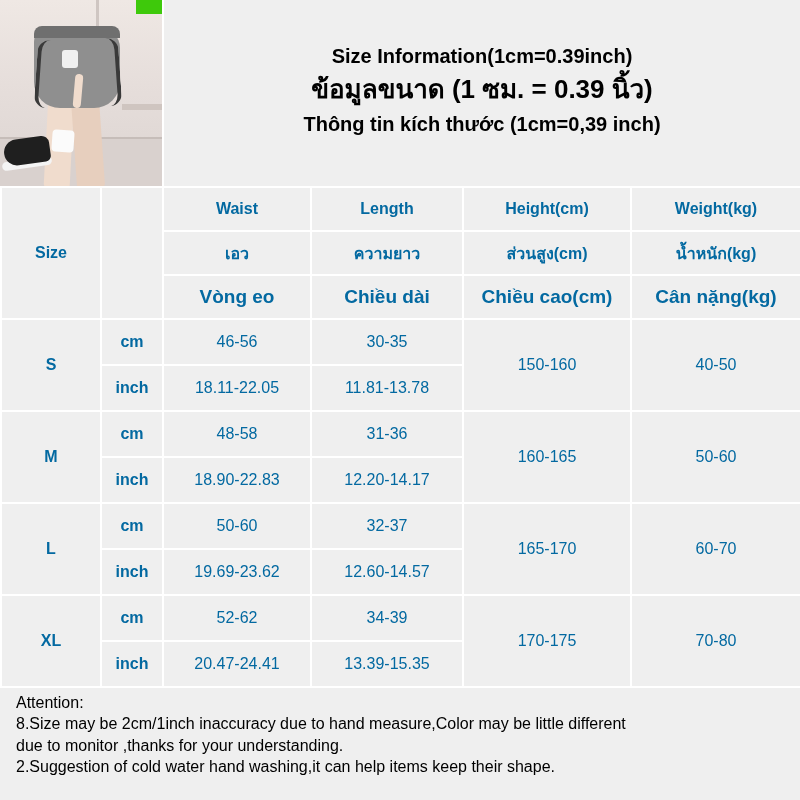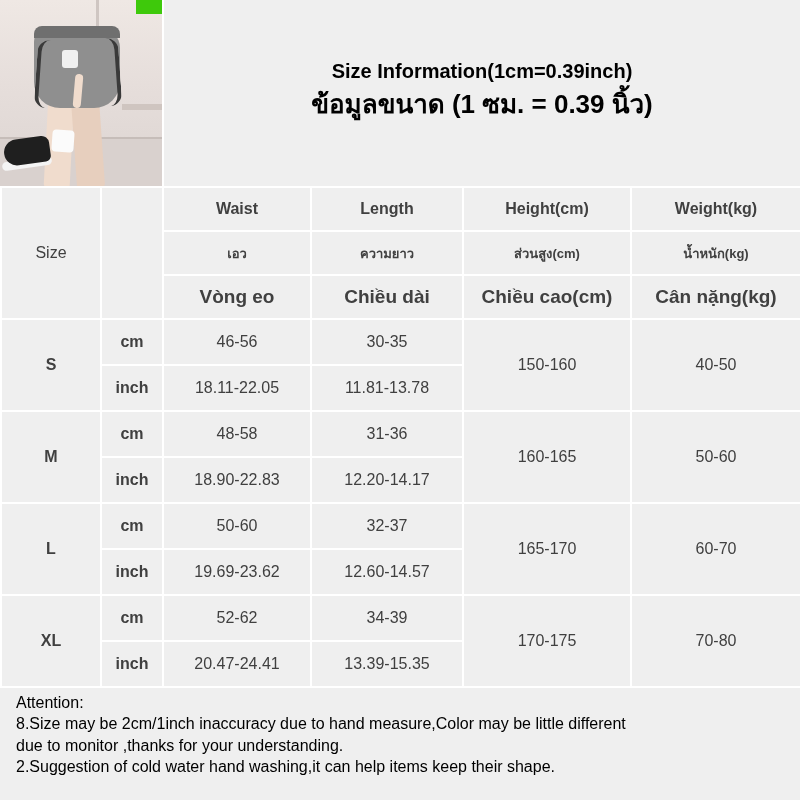--- a/index.html
+++ b/index.html
@@ -181,40 +181,40 @@
     width: 800px;
     border-collapse: collapse;
     table-layout: fixed;
     background: #efefef;
   }
   .table td, .table th {
     border: 2px solid #ffffff;
     text-align: center;
     vertical-align: middle;
     font-size: 16px;
-    color: #404040;
+    color: #0369a1;
     padding: 2px 4px;
     background: #efefef;
   }
   col.c-size   { width: 100px; }
   col.c-unit   { width: 62px; }
   col.c-waist  { width: 148px; }
   col.c-length { width: 152px; }
   col.c-height { width: 168px; }
   col.c-weight { width: 170px; }
 
   .hdr-cell {
     font-weight: bold;
     font-size: 17px;
     height: 38px;
   }
-  .hdr-cell.thai { font-size: 13px; font-weight: bold; }
+  .hdr-cell.thai { font-size: 16px; font-weight: bold; }
   .hdr-cell.viet { font-size: 19px; font-weight: bold; }
   .size-head {
-    font-weight: normal;
+    font-weight: bold;
     font-size: 26px;
   }
   .size-label {
     font-weight: bold;
     font-size: 17px;
   }
   .unit-cell {
     font-weight: bold;
     font-size: 15px;
   }
@@ -260,20 +260,21 @@
       <div class="badge"></div>
       <div class="sock"></div>
       <div class="shoe-sole"></div>
       <div class="shoe"></div>
       <div class="green-strip"></div>
     </div>
 
     <div class="title-block">
       <div class="title-line">Size Information(1cm=0.39inch)</div>
       <div class="title-line thai">ข้อมูลขนาด (1 ซม. = 0.39 นิ้ว)</div>
+      <div class="title-line">Thông tin kích thước (1cm=0,39 inch)</div>
     </div>
 
   </div>
 
   <table class="table">
     <colgroup>
       <col class="c-size">
       <col class="c-unit">
       <col class="c-waist">
       <col class="c-length">

